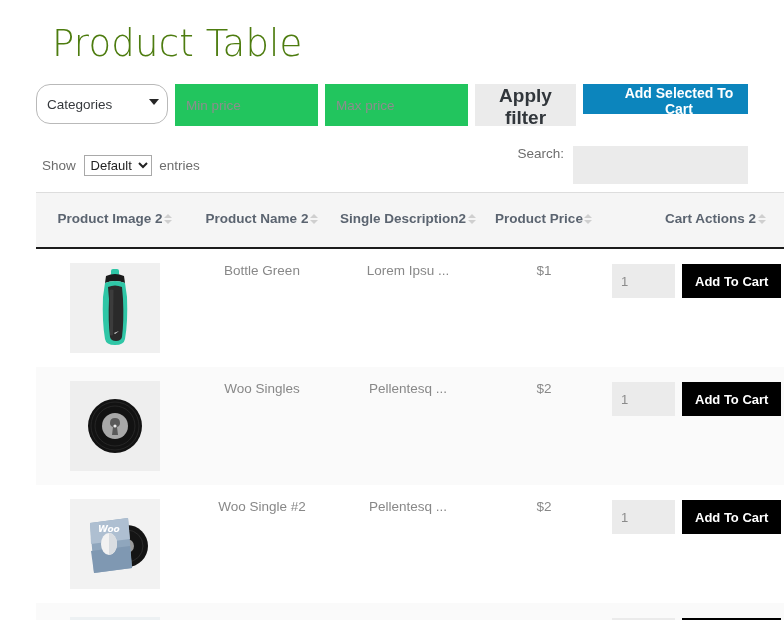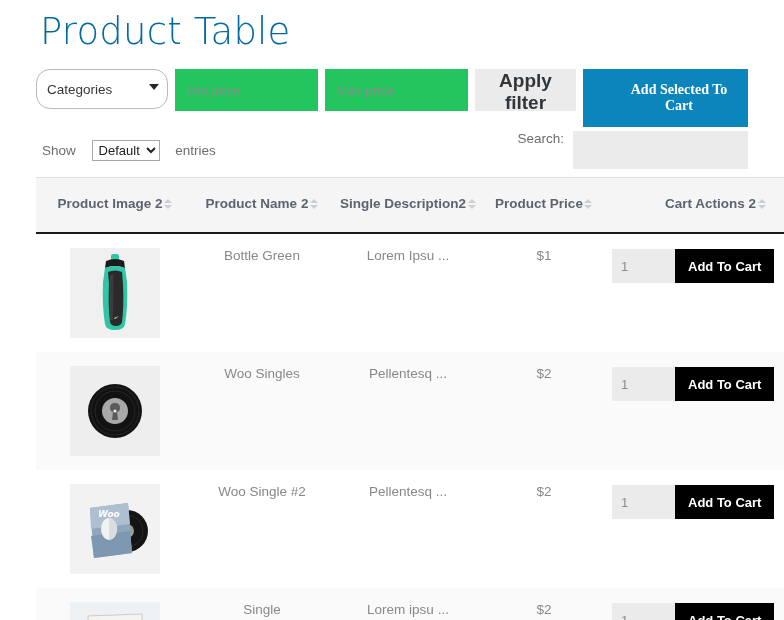--- a/index.html
+++ b/index.html
@@ -18,27 +18,27 @@
   .page {
     position: relative;
     width: 784px;
     height: 620px;
     box-sizing: border-box;
     padding: 0 36px;
   }
 
   
   .page-title {
-    margin: 4px;
+    margin: 16px;
     padding-top: 4px;
     font-size: 37px;
     font-weight: 300;
     line-height: 48px;
     letter-spacing: 0.2px;
-    color: #0369a1;
+    color: #4d7c0f;
     font-family: "DejaVu Sans", sans-serif;
   }
 
   
   .filter-bar {
     display: flex;
     align-items: stretch;
     margin-top: 13px;
     height: 42px;
   }
@@ -94,26 +94,26 @@
     border: none;
     background: #ebebeb;
     color: #31363b;
     font-family: "Liberation Sans", sans-serif;
     font-size: 19px;
     font-weight: 700;
     cursor: pointer;
   }
   .add-selected-btn {
     width: 175px;
-    height: 58px;
+    height: 30px;
     margin-left: 7px;
     border: none;
     background: #0c85bd;
     color: #ffffff;
-    font-family: Liberation Serif, serif;
+    font-family: Liberation Sans, sans-serif;
     font-size: 14px;
     font-weight: 700;
     cursor: pointer;
     padding-left: 33px;
   }
 
   
   .controls-row {
     position: relative;
     margin-top: 20px;
@@ -125,21 +125,21 @@
     top: 9px;
     font-size: 13.5px;
     color: #6d6d6d;
     white-space: nowrap;
   }
   .length-select {
     font-family: "Liberation Sans", sans-serif;
     font-size: 13px;
     color: #222;
     padding: 1px 2px;
-    margin: 0 12px;
+    margin: 0 4px;
     border: 1px solid #a9a9a9;
     background: #ffffff;
   }
   .search-ctl {
     position: absolute;
     right: 0px;
     top: 0px;
     display: flex;
     align-items: flex-start;
   }
@@ -245,20 +245,21 @@
     border: none;
     background: #ebebeb;
     color: #8b8b8b;
     font-family: "Liberation Sans", sans-serif;
     font-size: 13px;
     padding: 0 9px;
     outline: none;
   }
   .atc-btn {
     height: 34px;
+    margin-left: 7px;
     padding: 0 13px;
     border: none;
     background: #000000;
     color: #ffffff;
     font-family: "Liberation Sans", sans-serif;
     font-size: 13px;
     font-weight: 700;
     cursor: pointer;
     white-space: nowrap;
   }

